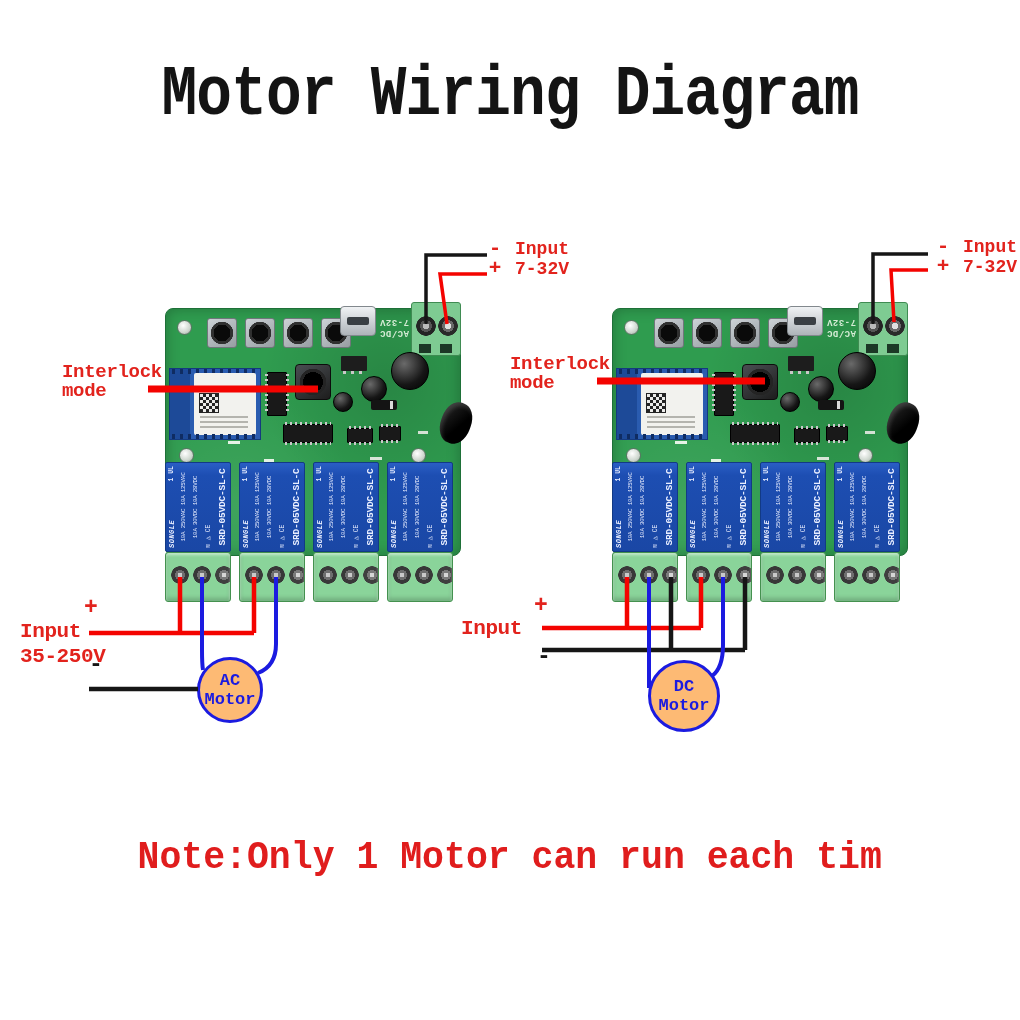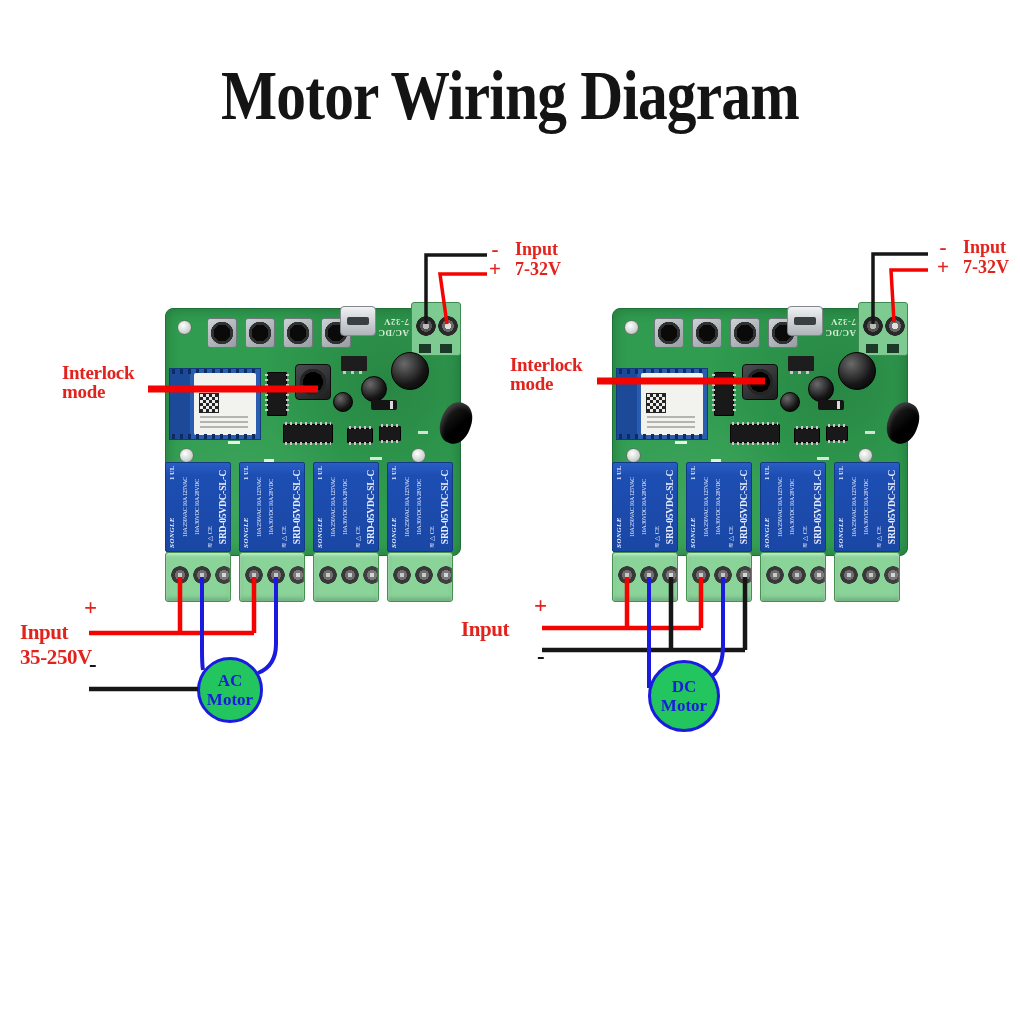--- a/index.html
+++ b/index.html
@@ -1,33 +1,33 @@
 <!DOCTYPE html>
 <html style="--title_black: #141414; --label_red: #e2231d; --note_red: #e01d1d; --wire_red: #f40300; --wire_black: #161616; --wire_blue: #1b1be0; --pcb_green: #2f9c4f; --terminal_green: #8ad49a; --relay_blue: #1d4eb2; --wifi_blue: #2a5cb0;"><head>
 <meta charset="utf-8">
 <style>
   html,body{margin:0;padding:0;background:#fff;}
   .stage{position:relative;width:1020px;height:1020px;background:#ffffff;overflow:hidden;
-         font-family:Liberation Serif, serif;}
+         font-family:Liberation Mono, monospace;}
   
   .title{position:absolute;left:0;right:0;top:56px;text-align:center;color:var(--title_black);
          font-size:70px;font-weight:bold;letter-spacing:-1px;white-space:nowrap;}
   .title>span{display:inline-block;transform:scaleX(.85);}
   .note{position:absolute;left:0;right:0;top:836px;text-align:center;color:var(--note_red);
         font-size:38px;font-weight:bold;white-space:nowrap;}
   .note>span{display:inline-block;transform:scaleX(.96);}
   
   .top-power{position:absolute;display:grid;grid-template-columns:24px auto;column-gap:8px;row-gap:2px;
              color:var(--label_red);font-weight:bold;font-size:18px;line-height:18px;}
   .top-power .sign{font-size:21px;text-align:center;}
   .interlock{position:absolute;color:var(--label_red);font-weight:bold;font-size:19px;line-height:19px;letter-spacing:-.3px;}
   .lbl{position:absolute;font-weight:bold;color:var(--label_red);white-space:nowrap;letter-spacing:-.4px;}
   .lbl.dark{color:var(--wire_black);}
   
-  .motor{position:absolute;border:3px solid var(--wire_blue);border-radius:50%;background:#22c55e;
+  .motor{position:absolute;border:3px solid var(--wire_blue);border-radius:50%;background:#fdba74;
          box-sizing:border-box;display:flex;flex-direction:column;align-items:center;justify-content:center;
          color:var(--wire_blue);font-size:17px;font-weight:bold;line-height:19px;z-index:3;}
   
   .board{position:absolute;width:296px;height:306px;z-index:2;}
   .pcb{position:absolute;left:0;top:8px;width:296px;height:248px;border-radius:8px;
        background-color:var(--pcb_green);
        background-image:
          radial-gradient(circle at 75% 30%,rgba(0,0,0,.14),rgba(0,0,0,0) 45%),
          radial-gradient(circle at 25% 80%,rgba(255,255,255,.08),rgba(0,0,0,0) 40%),
          linear-gradient(#e4f2e4,#e4f2e4),linear-gradient(#e4f2e4,#e4f2e4),
@@ -347,13 +347,14 @@
       <path d="M89 689 H198" fill="none" stroke-width="4.5" stroke="#161616"></path>
       <path d="M202 577 V650 Q202 664 203 670 M276 577 V644 Q276 666 258 673" fill="none" stroke-width="4" stroke="#1b1be0"></path>
     </g>
     <g>
       <path d="M542 628 H701 M627 577 V628 M701 577 V628" fill="none" stroke-width="4.5" stroke="#f40300"></path>
       <path d="M542 650 H745 M671 577 V650 M745 577 V650" fill="none" stroke-width="4.5" stroke="#161616"></path>
       <path d="M649 577 V688 M723 577 V645 Q723 668 712 676" fill="none" stroke-width="4" stroke="#1b1be0"></path>
     </g>
   </svg>
 
+  <div class="note"><span>Note:Only 1 Motor can run each tim</span></div>
 </div>
 
 </body></html>

